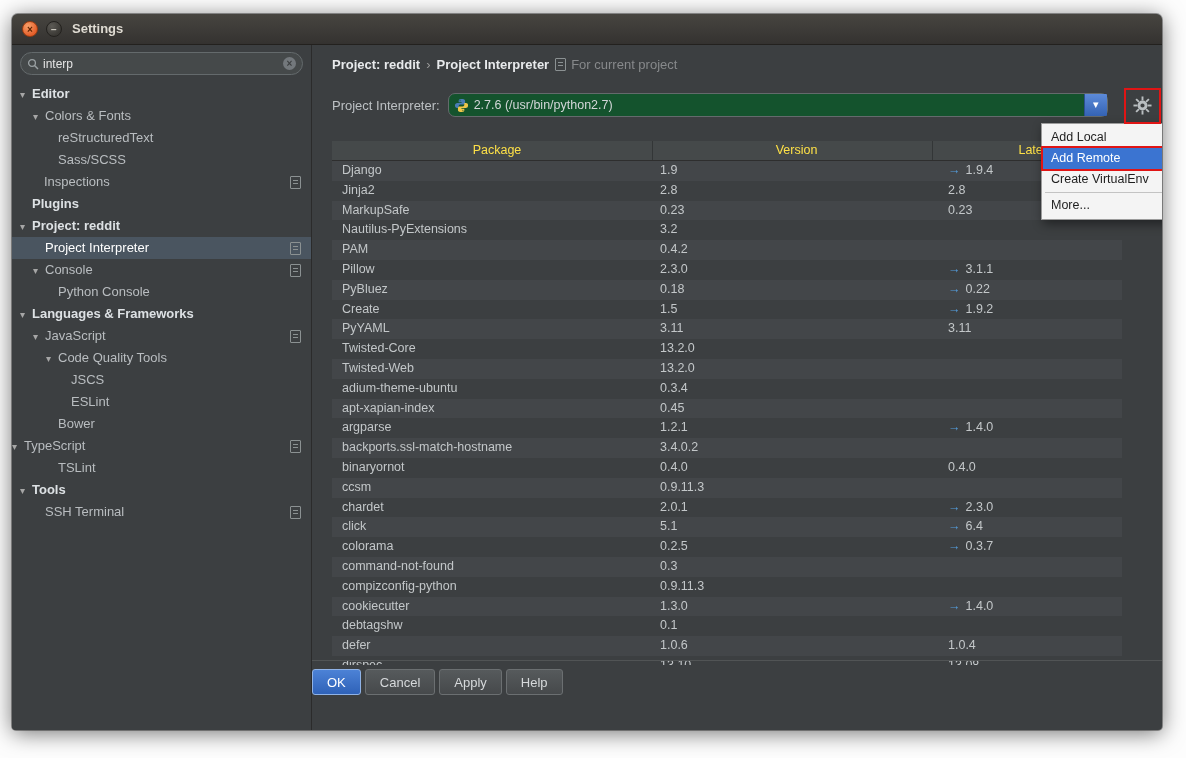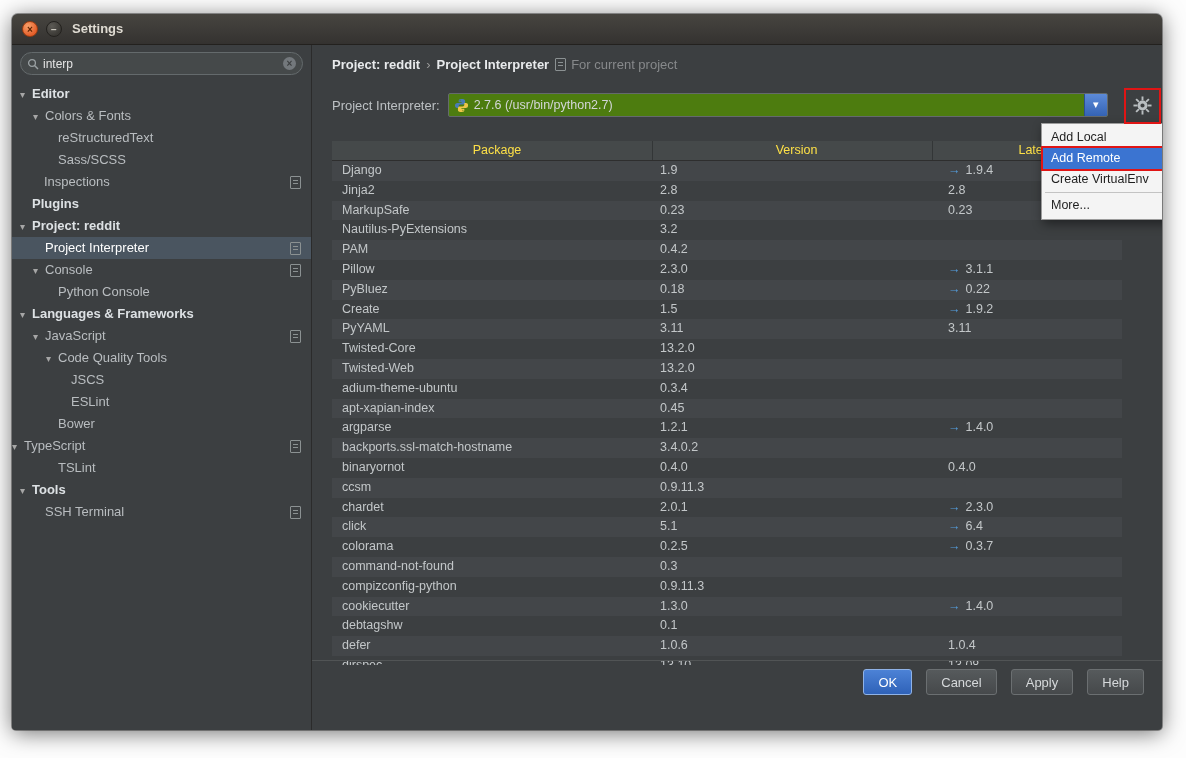--- a/index.html
+++ b/index.html
@@ -28,21 +28,21 @@
   .copy-icon{position:absolute;right:10px;top:5px;width:9px;height:11px;border:1px solid #8b9192;border-radius:1px;
     background:linear-gradient(#8b9192,#8b9192) no-repeat 2px 3px/5px 1px,linear-gradient(#8b9192,#8b9192) no-repeat 2px 6px/5px 1px;}
   
   .main{position:absolute;left:300px;top:31px;right:0;bottom:0;}
   .breadcrumb{position:absolute;left:20px;top:12px;font-size:13px;color:#909498;display:flex;align-items:center;gap:6px;}
   .bc-bold{font-weight:bold;color:#e8eaec;}
   .bc-sep{color:#9a9a9a;}
   .bc-note{color:#87898b;display:flex;align-items:center;gap:5px;}
   .bc-note .copy-icon{position:static;display:inline-block;}
   .interp-row{position:absolute;left:20px;top:48px;height:24px;display:flex;align-items:center;font-size:13px;color:#bcc0c3;}
-  .combo{margin-left:8px;width:660px;height:24px;box-sizing:border-box;background:#4d7c0f;border:1px solid #646a6c;border-radius:2px;
+  .combo{margin-left:8px;width:660px;height:24px;box-sizing:border-box;background:#14532d;border:1px solid #646a6c;border-radius:7px;
     display:flex;align-items:center;color:#d3d6d8;font-size:12.5px;cursor:default;justify-content:flex-end;}
   .combo .py{margin:0 5px 0 5px;}
   .combo-arrow-btn{margin-left:auto;width:22px;height:22px;background:linear-gradient(#5c8ad8,#3463b4);border-left:1px solid #2c4f90;
     color:#fff;text-align:center;line-height:21px;font-size:11px;border-radius:0 1px 1px 0;cursor:default;}
   .gear-btn{position:absolute;left:818px;top:48px;width:24px;height:24px;display:flex;align-items:center;justify-content:center;cursor:default;}
   .ann-box{position:absolute;border:2px solid #e01515;z-index:60;pointer-events:none;}
   .ann-gear{left:812px;top:43px;width:33px;height:32px;}
   
   .popup{position:absolute;left:729px;top:78px;width:130px;background:#f4f4f4;border:1px solid #9b9b9b;
     box-shadow:2px 4px 10px rgba(0,0,0,.45);z-index:50;padding:3px 1px;box-sizing:border-box;}
@@ -56,21 +56,21 @@
   .h-cell + .h-cell{border-left:1px solid #333637;}
   .t-row{display:flex;height:19.8px;line-height:19.8px;color:#c3c7c9;cursor:default;}
   .t-row.alt{background:#434649;}
   .cell{box-sizing:border-box;overflow:hidden;white-space:nowrap;}
   .c-pkg{width:320px;padding-left:10px;}
   .c-ver{width:280px;padding-left:8px;}
   .c-lat{width:190px;padding-left:16px;}
   .upgrade-arrow-icon{color:#559fe0;font-weight:bold;margin-right:5px;}
   
   .footer{position:absolute;left:0;right:0;bottom:0;height:70px;border-top:1px solid #515455;
-    display:flex;align-items:flex-start;justify-content:flex-end;gap:14px;padding:8px 18px 0 0;box-sizing:border-box;}
+    display:flex;align-items:flex-start;gap:4px;padding:8px 18px 0 0;box-sizing:border-box;}
   .btn{height:26px;padding:0 14px;min-width:46px;background:linear-gradient(#565a5c,#46494b);border:1px solid #6b6f71;
     border-radius:3px;color:#d6d9db;font-size:13px;font-family:"Liberation Sans",sans-serif;cursor:default;}
   .btn.primary{background:linear-gradient(#4c82d6,#2f62b8);border:1px solid #8fb2e6;color:#fff;}
   svg{display:block;}
 </style>
 </head>
 <body>
 
 <div class="stage">
   <div class="window">

